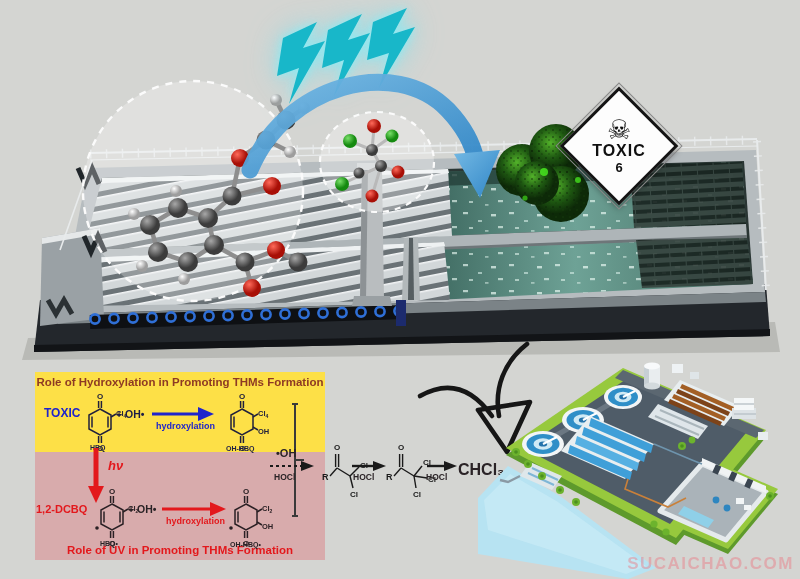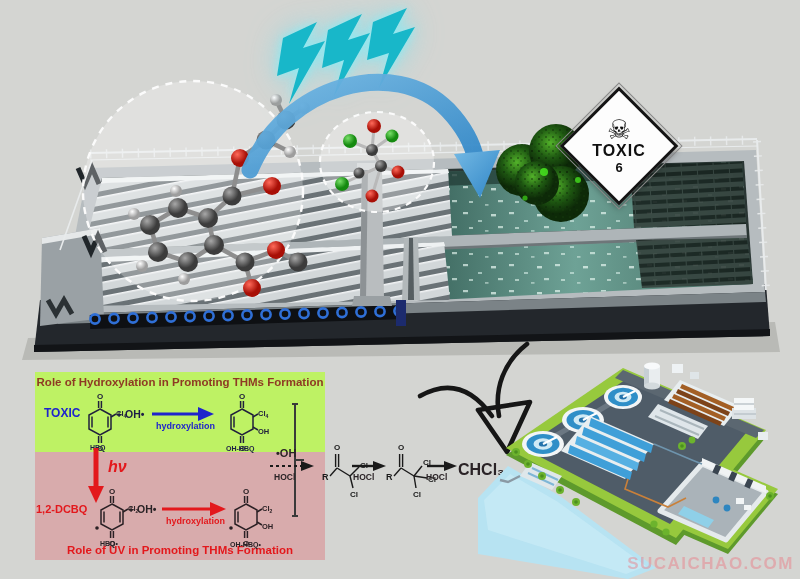--- a/index.html
+++ b/index.html
@@ -13,21 +13,21 @@
   #toxic{left:577px;top:104px;width:78px;height:78px;transform:rotate(45deg);
          background:#fdfdfd;border:3px solid #141414;outline:1px solid #888;outline-offset:2px;
          box-shadow:2px 3px 6px rgba(0,0,0,.35);}
   #toxic-inner{position:absolute;inset:0;transform:rotate(-45deg);display:flex;flex-direction:column;
          align-items:center;justify-content:center;color:#101010;}
   #toxic-skull{font-size:27px;line-height:24px;}
   #toxic-label{font-size:16px;font-weight:bold;letter-spacing:1px;line-height:17px;}
   #toxic-num{font-size:13px;font-weight:bold;line-height:13px;margin-top:2px;}
   
   .panel{position:absolute;left:35px;width:290px;}
-  #panelA{top:372px;height:100px;background:#bef264;}
+  #panelA{top:372px;height:100px;background:#fde047;}
   #panelB{top:452px;height:108px;background:#d8abac;}
   .panel-title{position:absolute;width:100%;text-align:center;font-weight:bold;font-size:11.5px;}
   #panelA .panel-title{top:4px;color:#8e3a24;}
   #panelB .panel-title{bottom:4px;color:#e3181c;}
   .chemtxt{position:absolute;font-weight:bold;white-space:nowrap;}
   .navy{color:#1d1d46;}
   .blue{color:#1f24cc;}
   .red{color:#e3181c;}
   .dark{color:#2a2326;}
   #watermark{right:6px;bottom:5px;color:rgba(236,120,130,.45);font-size:17px;font-weight:bold;
@@ -344,21 +344,21 @@
     <text x="24" y="59" text-anchor="middle" font-size="8" font-weight="bold" fill="#20203c">O</text>
     <text x="40" y="24" font-size="7.5" font-weight="bold" fill="#20203c"><tspan>Cl</tspan><tspan font-size="5" dy="1.5">4</tspan></text>
     <text x="40" y="42" font-size="7.5" font-weight="bold" fill="#20203c">OH</text>
   </svg>
   <span class="chemtxt navy" style="left:226px;top:445px;font-size:7px">OH-HBQ</span>
 
   <svg class="abs" style="left:86px;top:448px" width="22" height="56" viewBox="0 0 22 56">
     <line x1="10" y1="0" x2="10" y2="40" stroke="#e3181c" stroke-width="5"></line>
     <polygon points="2,38 18,38 10,55" fill="#e3181c"></polygon>
   </svg>
-  <span class="chemtxt red" style="left:108px;top:458px;font-size:16px;font-style:italic">hν</span>
+  <span class="chemtxt red" style="left:108px;top:458px;font-size:13px;font-style:italic">hν</span>
 
   <span class="chemtxt red" style="left:36px;top:503px;font-size:11px">1,2-DCBQ</span>
 
   <svg class="abs" style="left:88px;top:487px" width="50" height="62" viewBox="0 0 50 62">
     <g stroke="#2a2024" fill="none" stroke-width="1.5">
       <polygon points="24,17 35,23 35,37 24,43 13,37 13,23"></polygon>
       <line x1="16" y1="24.5" x2="16" y2="35.5"></line>
         <line x1="32" y1="24.5" x2="32" y2="35.5"></line>
       <line x1="22.6" y1="9" x2="22.6" y2="16"></line>
         <line x1="25.4" y1="9" x2="25.4" y2="16"></line>

